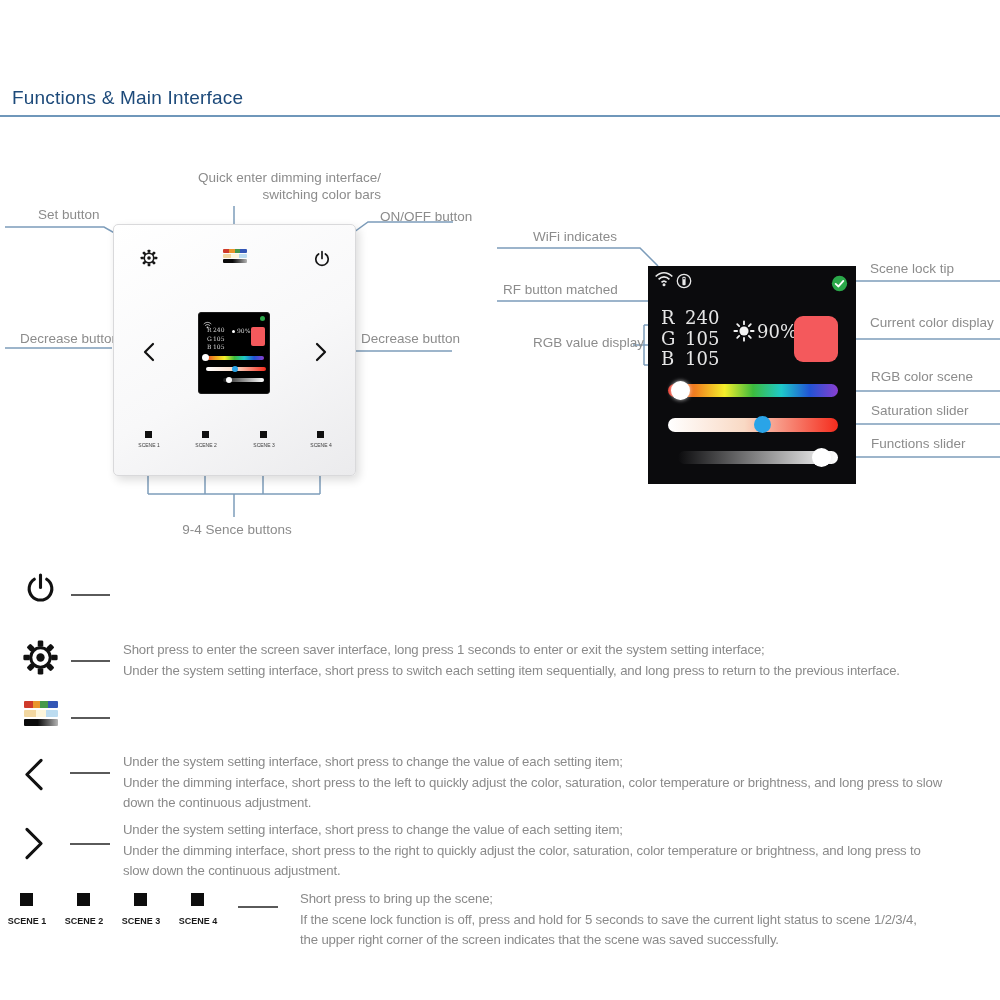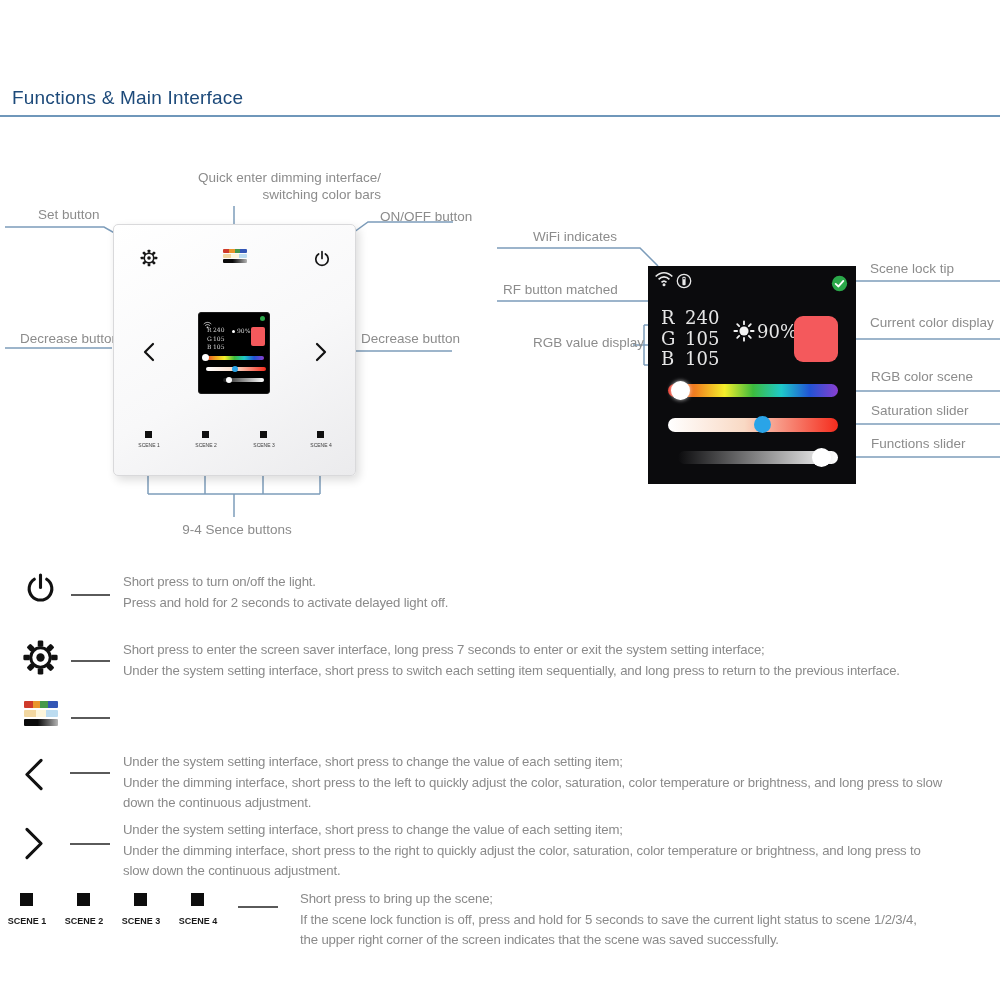--- a/index.html
+++ b/index.html
@@ -241,40 +241,38 @@
     <div class="slider" style="left:30px;top:185px;width:160px;height:13px;background:linear-gradient(90deg,#0b0b0d,#ffffff)"></div>
     <span class="handle" style="left:164px;top:182px;width:19px;height:19px;background:#fff"></span>
   </div>
 
   <span class="abs" style="left:24px;top:528px">
     <svg width="33" height="33" viewBox="0 0 32 32">
       <path d="M16 3 V15" stroke="#111" stroke-width="3" stroke-linecap="round" fill="none"></path>
       <path d="M10 7 A 11 11 0 1 0 22 7" stroke="#111" stroke-width="3" stroke-linecap="round" fill="none"></path>
     </svg>
   </span>
-  <div class="legend-text" style="left:123px;top:528px">Short press to turn on/off the light.
-Press and hold for 2 seconds to activate delayed light off.</div>
 
   <span class="abs" style="left:22px;top:595px">
     <svg width="37" height="37" viewBox="0 0 40 40">
       <circle cx="20" cy="20" r="10.5" fill="none" stroke="#111" stroke-width="3.2"></circle>
       <circle cx="20" cy="20" r="4.5" fill="#111"></circle>
       <g fill="#111">
         <rect x="17" y="1.5" width="6" height="7" rx="1.5"></rect>
         <rect x="17" y="1.5" width="6" height="7" rx="1.5" transform="rotate(45 20 20)"></rect>
         <rect x="17" y="1.5" width="6" height="7" rx="1.5" transform="rotate(90 20 20)"></rect>
         <rect x="17" y="1.5" width="6" height="7" rx="1.5" transform="rotate(135 20 20)"></rect>
         <rect x="17" y="1.5" width="6" height="7" rx="1.5" transform="rotate(180 20 20)"></rect>
         <rect x="17" y="1.5" width="6" height="7" rx="1.5" transform="rotate(225 20 20)"></rect>
         <rect x="17" y="1.5" width="6" height="7" rx="1.5" transform="rotate(270 20 20)"></rect>
         <rect x="17" y="1.5" width="6" height="7" rx="1.5" transform="rotate(315 20 20)"></rect>
       </g>
     </svg>
   </span>
-  <div class="legend-text" style="left:123px;top:596px">Short press to enter the screen saver interface, long press 7 seconds to enter or exit the system setting interface;
+  <div class="legend-text" style="left:123px;top:596px">Short press to enter the screen saver interface, long press 1 seconds to enter or exit the system setting interface;
 Under the system setting interface, short press to switch each setting item sequentially, and long press to return to the previous interface.</div>
 
   <span class="bars" style="left:24px;top:657px;width:34px;gap:2px">
     <div class="b1" style="height:7px"></div>
     <div class="b2" style="height:7px"></div>
     <div class="b3" style="height:7px"></div>
   </span>
 
   <span class="abs" style="left:22px;top:714px">
     <svg width="24" height="33" viewBox="0 0 20 28">

